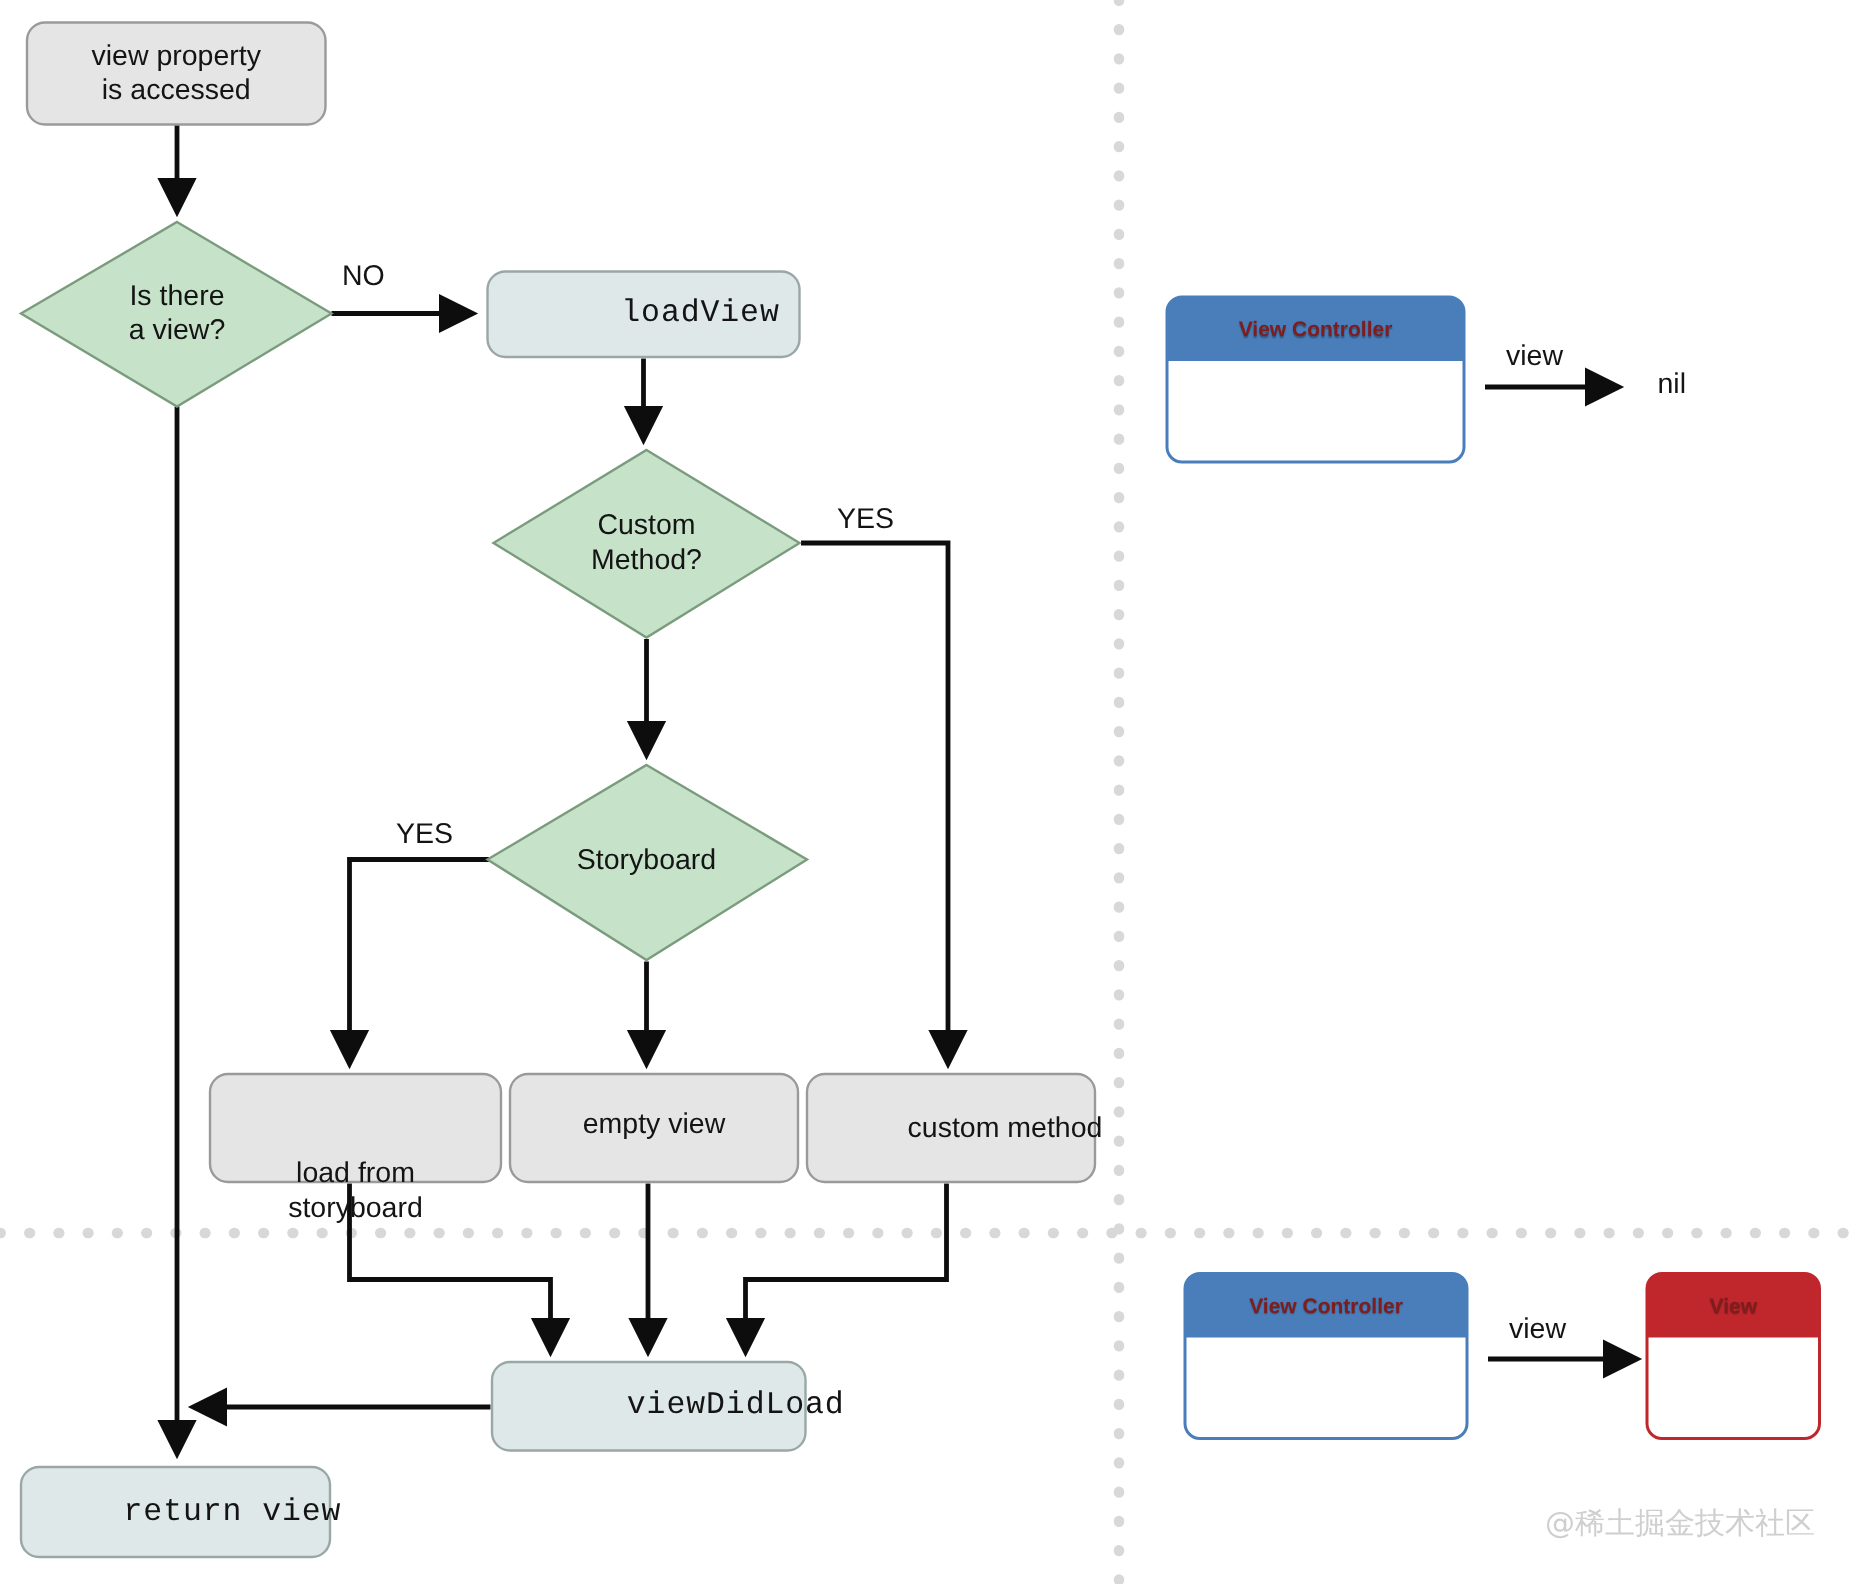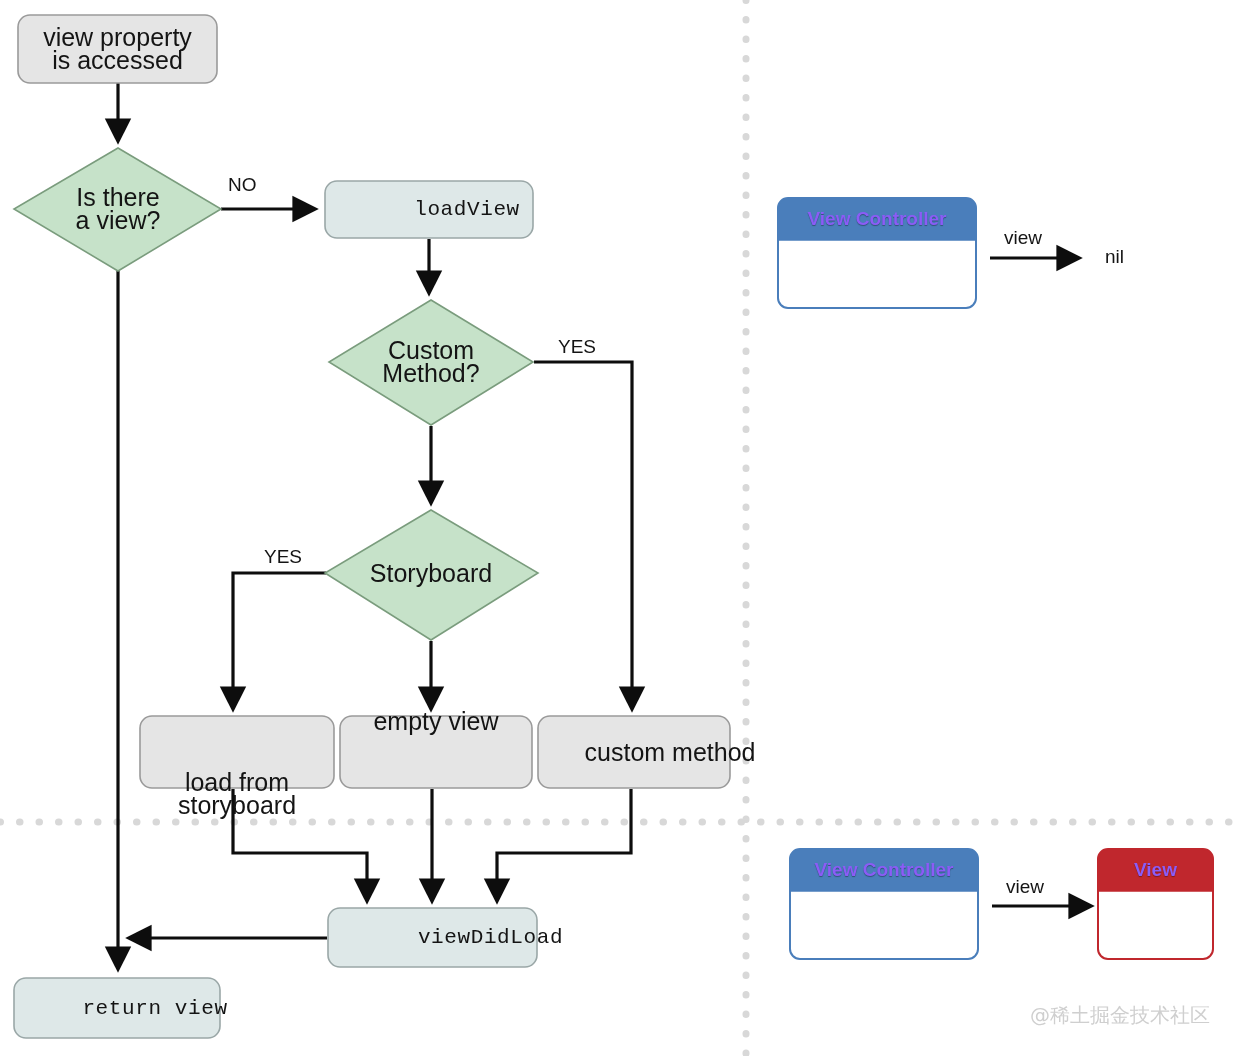--- a/index.html
+++ b/index.html
@@ -28,21 +28,21 @@
     position: absolute;
     display: flex;
     align-items: center;
     justify-content: center;
     text-align: center;
     pointer-events: none;
     color: #141414;
   }
   .sans {
     font-family: "Liberation Sans", sans-serif;
-    font-size: 25px;
+    font-size: 19px;
     line-height: 23px;
     align-items: center;
   }
   .mono {
     font-family: "Liberation Mono", monospace;
     font-size: 21px;
     letter-spacing: 0.6px;
     margin-left: 38px;
   }
   .edge-label {
@@ -52,22 +52,22 @@
     color: #141414;
     white-space: nowrap;
   }
   .uml-title {
     position: absolute;
     display: flex;
     align-items: center;
     justify-content: center;
     font-family: "Liberation Sans", sans-serif;
     font-weight: bold;
-    font-size: 19px;
-    color: #8b5cf6;
+    font-size: 14px;
+    color: #7f1d1d;
     text-shadow: 0 1px 1px rgba(0,0,0,.35);
   }
   .watermark {
     position: absolute;
     font-family: "DejaVu Sans", sans-serif;
     font-size: 20px;
     color: #cfcfcf;
     white-space: nowrap;
   }
 </style>
@@ -206,21 +206,21 @@
     <span>Storyboard</span>
   </div>
 
   <div class="node-label sans" style="left:140px; top:758px; width:194px; height:72px;">
     <span>
       <span>load from</span><br>
       <span>storyboard</span>
     </span>
   </div>
 
-  <div class="node-label sans" style="left:340px; top:688px; width:192px; height:66px;">
+  <div class="node-label sans" style="left:340px; top:716px; width:192px; height:66px;">
     <span>empty view</span>
   </div>
 
   <div class="node-label sans" style="left:538px; top:716px; width:192px; height:72px;padding-left:36px;">
     <span>custom method</span>
   </div>
 
   <div class="node-label mono" style="left:328px; top:908px; width:209px; height:59px;padding-left:20px;">
     <span>viewDidLoad</span>
   </div>

